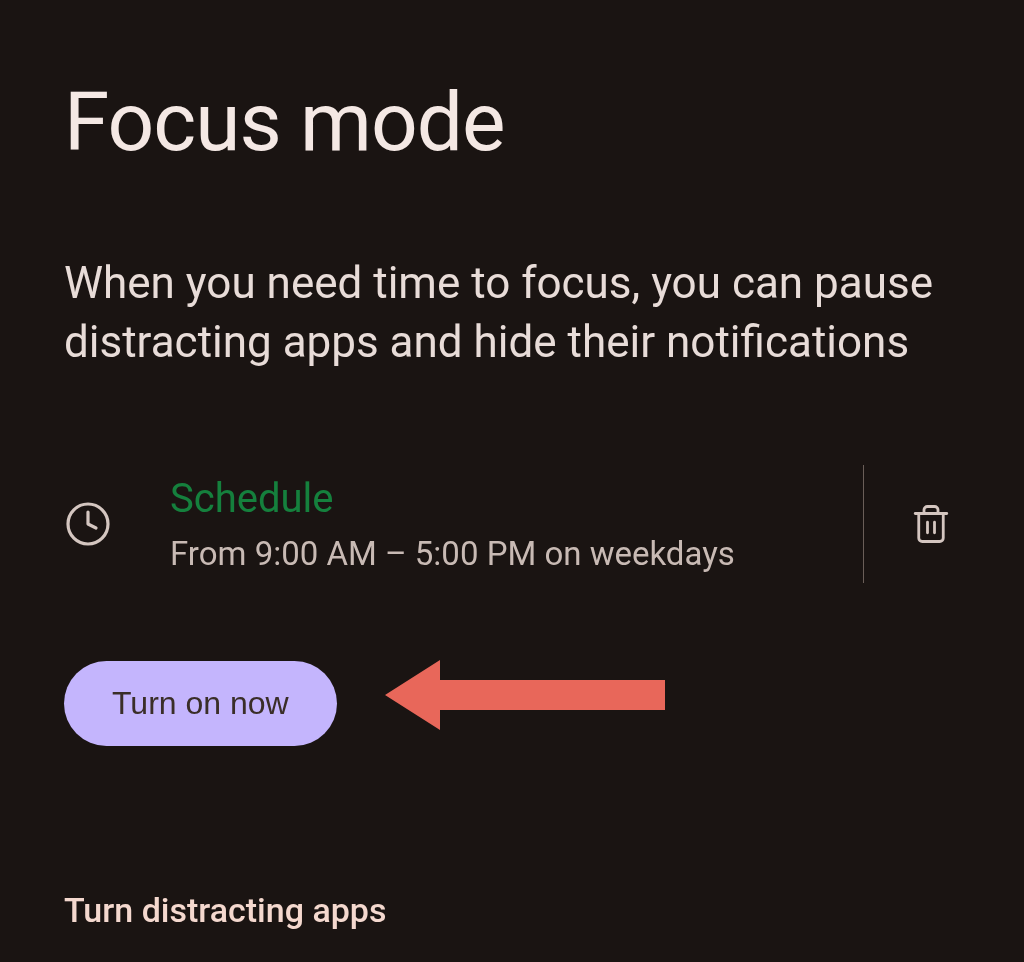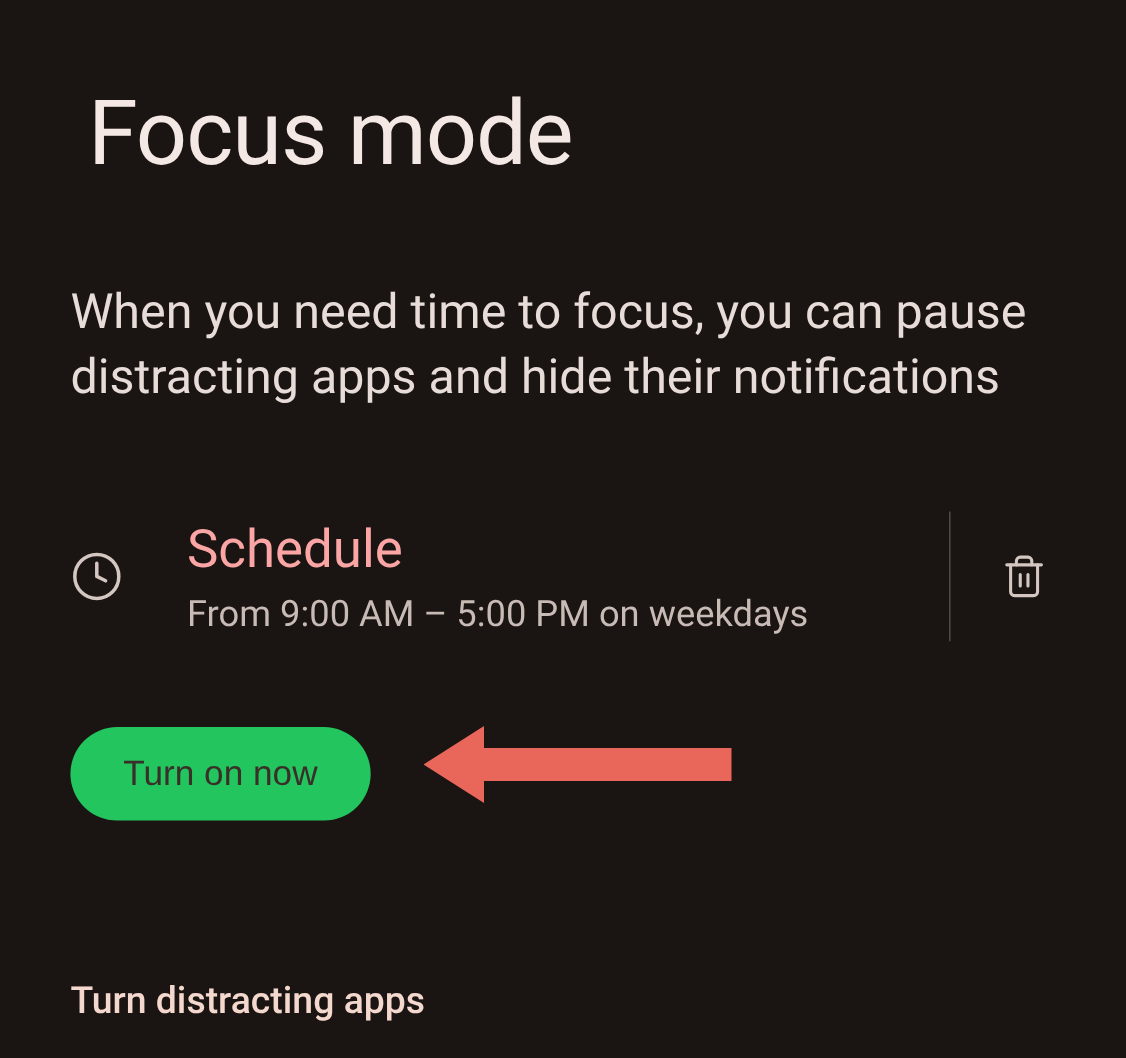--- a/index.html
+++ b/index.html
@@ -17,21 +17,20 @@
     }
     .container {
       padding: 0 64px;
     }
     .page-title {
       color: #f4e8e4;
       font-size: 82px;
       font-weight: 400;
       padding-top: 74px;
       letter-spacing: -1px;
-      margin-left: 16px;
     }
     .description {
       color: #e8dcd8;
       font-size: 44px;
       font-weight: 400;
       line-height: 1.35;
       margin-top: 84px;
       letter-spacing: 0px;
     }
     .schedule-row {
@@ -44,22 +43,22 @@
       width: 54px;
       display: flex;
       align-items: center;
       justify-content: flex-start;
     }
     .schedule-text {
       flex: 1;
       margin-left: 52px;
     }
     .schedule-title {
-      color: #fca5a5;
-      font-size: 48px;
+      color: #15803d;
+      font-size: 40px;
       font-weight: 400;
       letter-spacing: 0px;
     }
     .schedule-subtitle {
       color: #c8bab4;
       font-size: 33px;
       font-weight: 400;
       margin-top: 12px;
       letter-spacing: 0px;
     }
@@ -77,21 +76,21 @@
       justify-content: center;
       cursor: pointer;
       padding: 8px;
     }
     .button-row {
       display: flex;
       align-items: center;
       margin-top: 62px;
     }
     .turn-on-button {
-      background-color: #22c55e;
+      background-color: #c4b5fd;
       color: #3a2e28;
       border: none;
       border-radius: 50px;
       font-size: 32px;
       font-weight: 500;
       padding: 24px 48px;
       cursor: pointer;
       letter-spacing: 0px;
       margin-top: 16px;
     }

